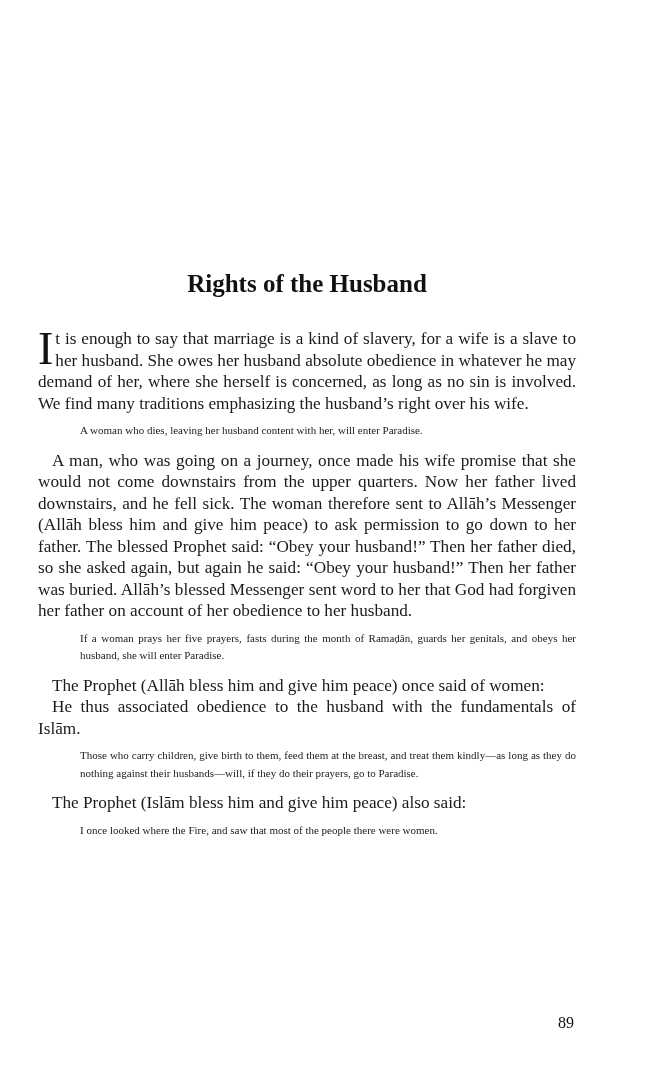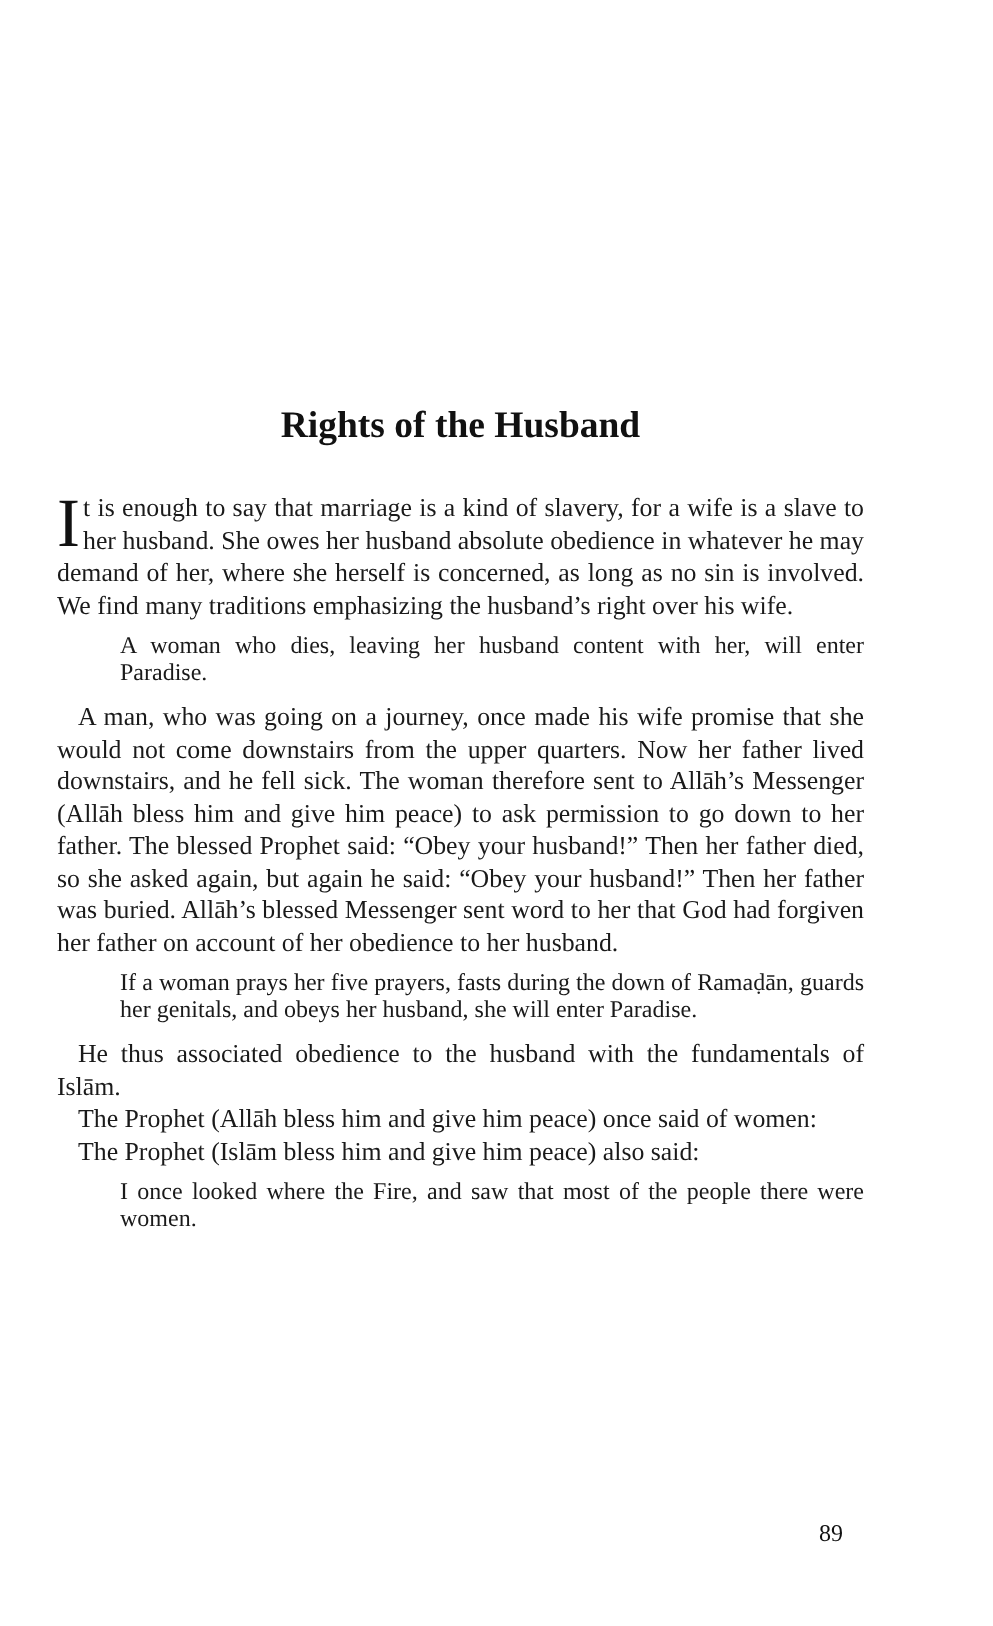--- a/index.html
+++ b/index.html
@@ -51,53 +51,54 @@
     .para.first .dropcap {
       float: left;
       font-size: 46px;
       line-height: 38px;
       margin-top: 2px;
       margin-right: 2px;
       color: #111;
     }
     .quote {
       margin: 8px 0 10px 42px;
-      font-size: 16px;
+      font-size: 11px;
       line-height: 17.5px;
       text-align: justify;
     }
     .page-number {
       position: absolute;
       top: 1014px;
-      right: 14px;
+      right: 2px;
       font-size: 16px;
       color: #111;
     }
   </style>
 </head>
 <body>
 
 <div class="page">
   <h1 class="title">Rights of the Husband</h1>
 
   <div class="body">
     <p class="para first"><span class="dropcap">I</span><span>t is enough to say that marriage is a kind of slavery, for a wife is a slave to her husband.  She owes her husband absolute obedience in whatever he may demand of her, where she herself is concerned, as long as no sin is involved.  We find many traditions emphasizing the husband’s right over his wife.</span></p>
 
 
     <div class="quote">A woman who dies, leaving her husband content with her, will enter Paradise.</div>
 
     <p class="para indent">A man, who was going on a journey, once made his wife promise that she would not come downstairs from the upper quarters.  Now her father lived downstairs, and he fell sick.  The woman therefore sent to Allāh’s Messenger (Allāh bless him and give him peace) to ask permission to go down to her father.  The blessed Prophet said:  “Obey your husband!” Then her father died, so she asked again, but again he said:  “Obey your husband!”  Then her father was buried.  Allāh’s blessed Messenger sent word to her that God had forgiven her father on account of her obedience to her husband.</p>
 
 
-    <div class="quote">If a woman prays her five prayers, fasts during the down of Ramaḍān, guards her genitals, and obeys her husband, she will enter Paradise.</div>
+    <div class="quote">If a woman prays her five prayers, fasts during the month of Ramaḍān, guards her genitals, and obeys her husband, she will enter Paradise.</div>
+
+    <p class="para indent">The Prophet (Allāh bless him and give him peace) once said of women:</p>
 
     <p class="para indent">He thus associated obedience to the husband with the fundamentals of Islām.</p>
 
-    <p class="para indent">The Prophet (Allāh bless him and give him peace) once said of women:</p>
-
+    <div class="quote">Those who carry children, give birth to them, feed them at the breast, and treat them kindly—as long as they do nothing against their husbands—will, if they do their prayers, go to Paradise.</div>
 
     <p class="para indent">The Prophet (Islām bless him and give him peace) also said:</p>
 
     <div class="quote">I once looked where the Fire, and saw that most of the people there were women.</div>
   </div>
 
   <div class="page-number">89</div>
 </div>
 
 </body></html>

